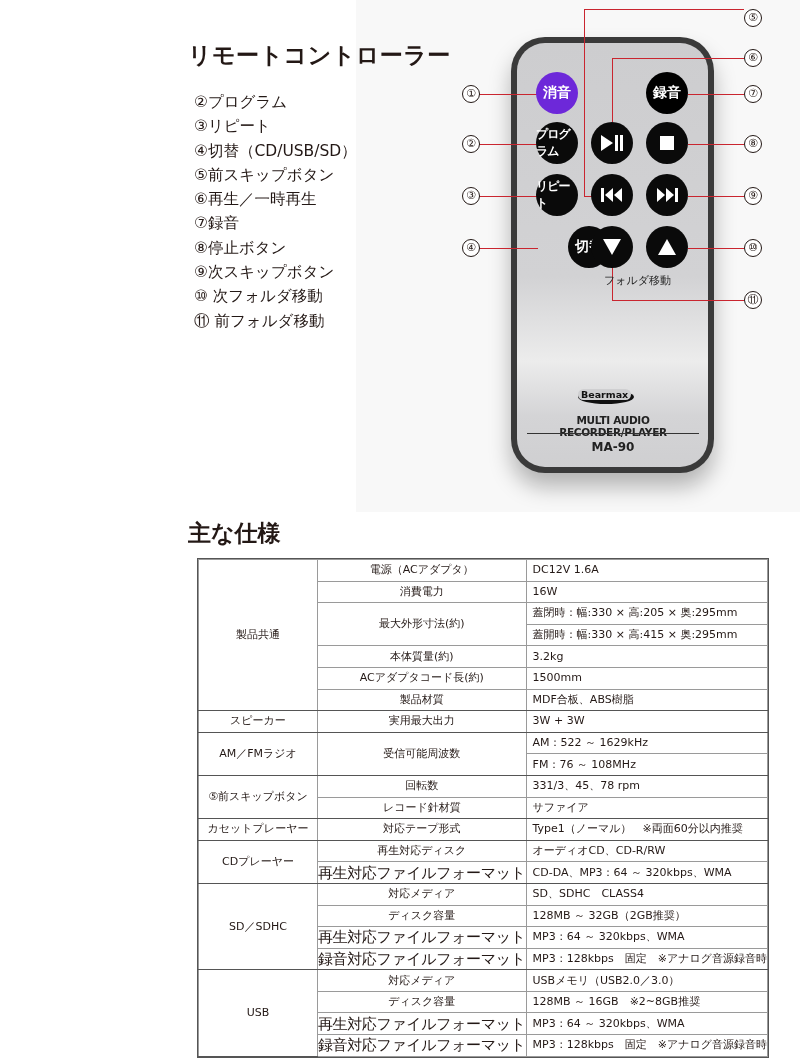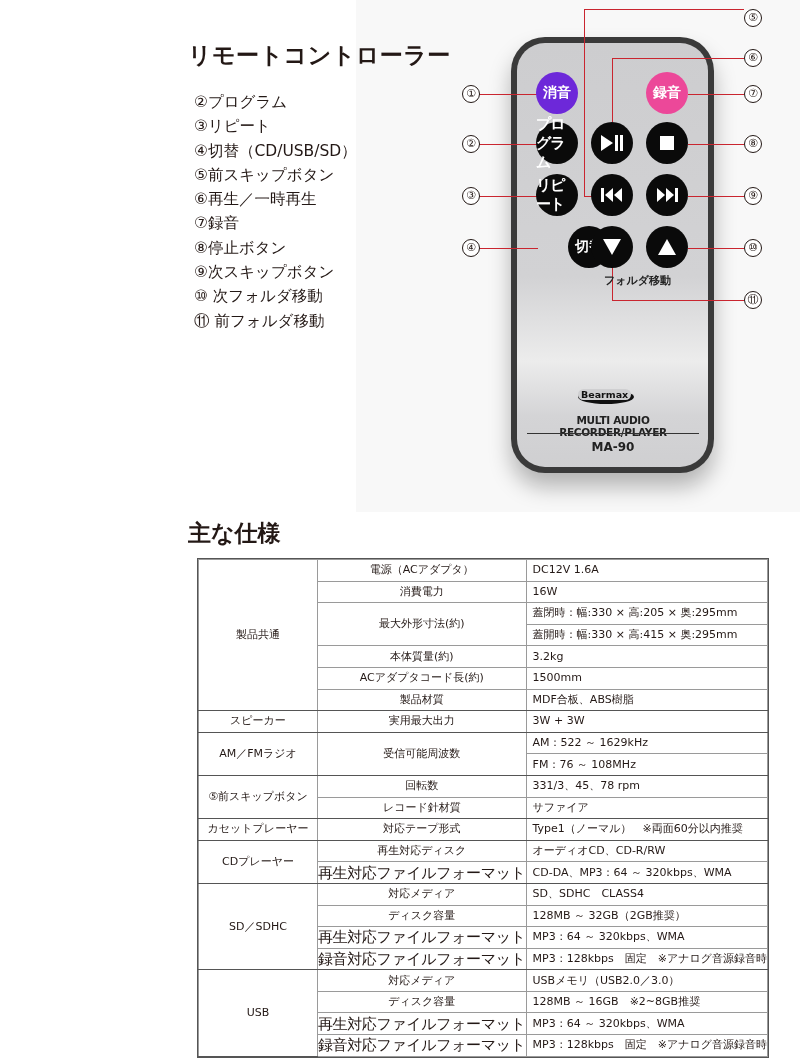--- a/index.html
+++ b/index.html
@@ -12,26 +12,26 @@
   .legend { position: absolute; left: 194px; top: 90px; list-style: none; }
   .legend li { font-size: 15.5px; height: 24.3px; line-height: 24px; color: #231815; white-space: nowrap; }
 
   
   .remote { position: absolute; left: 511px; top: 37px; width: 203px; height: 436px; border-radius: 34px;
             background: #3a3a3a; box-shadow: 0 14px 22px rgba(0,0,0,0.28); }
   .remote-face { position: absolute; left: 6px; top: 6px; right: 6px; bottom: 6px; border-radius: 28px;
                  background: linear-gradient(180deg, #cdcdcf 0%, #d2d2d4 55%, #ececec 75%, #d4d4d6 88%, #cfcfd1 100%); }
   .btn { position: absolute; width: 42px; height: 42px; border-radius: 50%; background: #0a0a0a; color: #fff;
          display: flex; align-items: center; justify-content: center; font-size: 14px; font-weight: bold; }
-  .btn.small-txt { font-size: 15px; letter-spacing: -1px; }
+  .btn.small-txt { font-size: 12px; letter-spacing: -1px; }
   .btn.mute { background: #6d28d9; }
-  .btn.rec { background: #ec4899; }
+  .btn.rec { background: #000000; }
   .btn svg { display: block; }
 
-  .folder-label { position: absolute; left: 604px; top: 273px; font-size: 11px; color: #222; font-weight: bold; text-align: right; }
+  .folder-label { position: absolute; left: 604px; top: 273px; font-size: 11px; color: #222; font-weight: normal; text-align: right; }
   .brand { position: absolute; left: 578px; top: 390px; width: 56px; height: 14px; border-radius: 50%; background: #111; }
   .brand-text { position: absolute; left: 578px; top: 389px; font-size: 9.5px; font-weight: bold; color: #111;
                 background: #cfcfd1; padding: 0 3px; border-radius: 8px; }
   .model-line { position: absolute; left: 527px; top: 414px; width: 172px; font-size: 10.5px; font-weight: bold; text-align: center; color: #222; letter-spacing: -0.3px; }
   .model-rule { position: absolute; left: 527px; top: 433px; width: 172px; height: 1px; background: #333; }
   .model-no { position: absolute; left: 527px; top: 440px; width: 172px; font-size: 12px; font-weight: bold; text-align: center; color: #222; }
 
   
   .num { position: absolute; width: 18px; height: 18px; border: 1.3px solid #231815; border-radius: 50%;
          font-size: 11px; line-height: 15px; text-align: center; background: #fff; color: #231815; font-family: "DejaVu Sans", sans-serif; }

